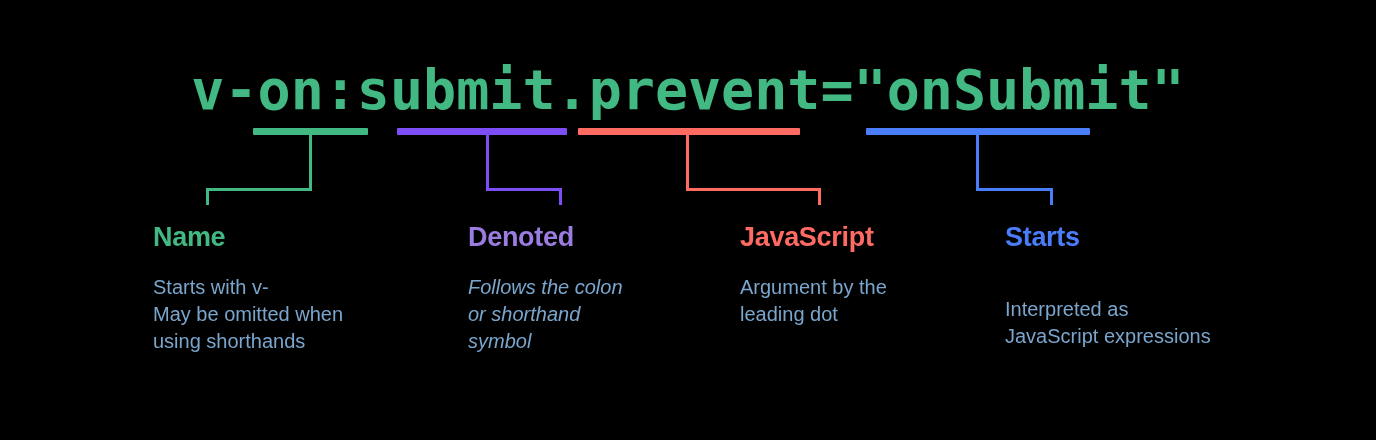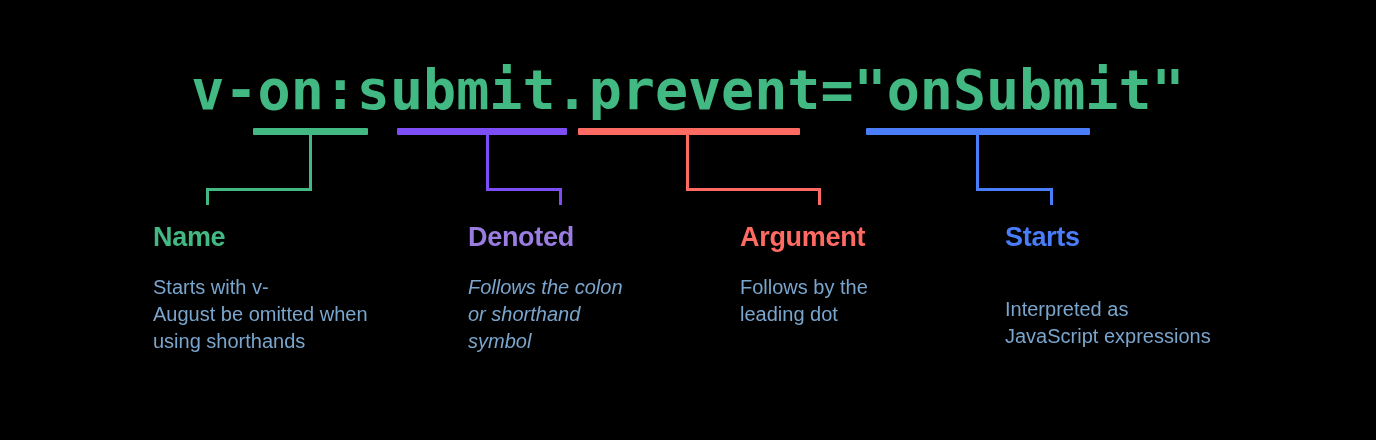--- a/index.html
+++ b/index.html
@@ -91,34 +91,34 @@
     <path id="conn-argument" d="M487.5,133 L487.5,189.5 L560.5,189.5 L560.5,205" fill="none" stroke="#7d4ef5" stroke-width="3"></path>
 
     <path id="conn-modifiers" d="M687.5,133 L687.5,189.5 L819.5,189.5 L819.5,205" fill="none" stroke="#ff6b63" stroke-width="3"></path>
 
     <path id="conn-value" d="M977.5,133 L977.5,189.5 L1051.5,189.5 L1051.5,205" fill="none" stroke="#4a7dfa" stroke-width="3"></path>
   </svg>
 
   <div class="legend" id="legend-name" style="left:153px; width:290px;">
     <h2 style="color: rgb(66, 184, 131);">Name</h2>
     <p style="color: rgb(122, 165, 204);">Starts with v-
-August be omitted when
+May be omitted when
 using shorthands</p>
   </div>
 
   <div class="legend" id="legend-argument" style="left:468px; width:250px;">
     <h2 style="color: rgb(155, 124, 224);">Denoted</h2>
     <p style="color: rgb(122, 165, 204); font-style: italic;">Follows the colon
 or shorthand
 symbol</p>
   </div>
 
   <div class="legend" id="legend-modifiers" style="left:740px; width:250px;">
-    <h2 style="color: rgb(255, 107, 99);">Argument</h2>
-    <p style="color: rgb(122, 165, 204);">Follows by the
+    <h2 style="color: rgb(255, 107, 99);">JavaScript</h2>
+    <p style="color: rgb(122, 165, 204);">Argument by the
 leading dot</p>
   </div>
 
   <div class="legend" id="legend-value" style="left:1005px; width:300px;">
     <h2 style="color: rgb(74, 125, 250);">Starts</h2>
     <p style="color: rgb(122, 165, 204); margin-top: 40px;">Interpreted as
 JavaScript expressions</p>
   </div>
 
 </div>

